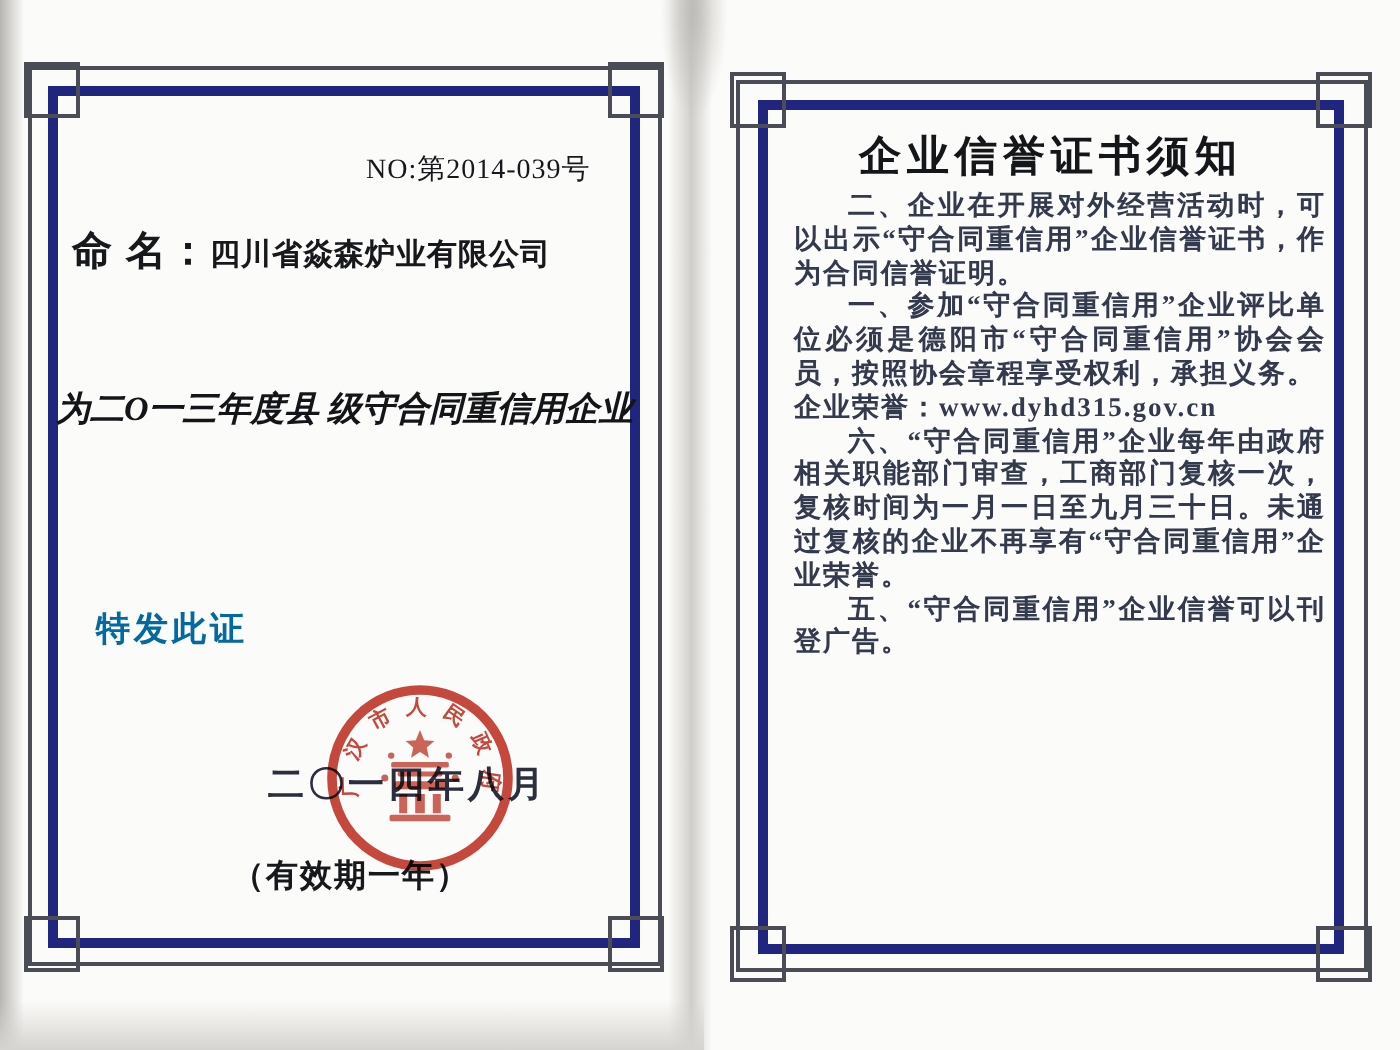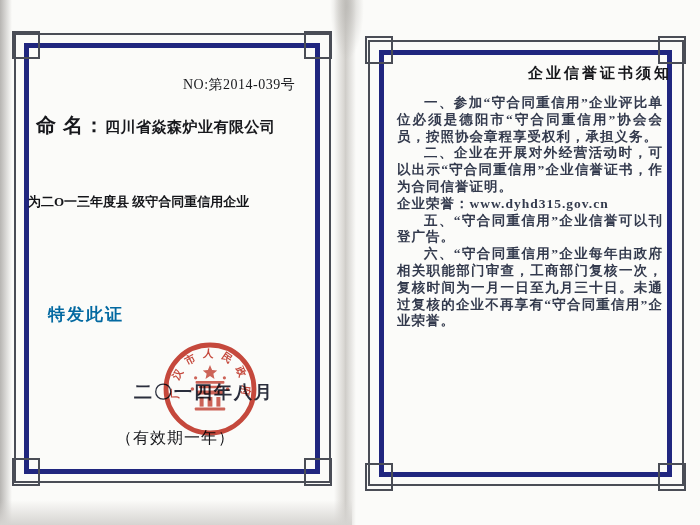--- a/index.html
+++ b/index.html
@@ -25,34 +25,34 @@
   .thin-frame{position:absolute;border:2px solid #4a4d56;background:transparent;}
   .navy-frame{position:absolute;border:5px solid #20267f;background:transparent;}
   .csq{position:absolute;width:24px;height:24px;border:2px solid #4a4d56;background:transparent;}
 
   
   .serial{position:absolute;left:183px;top:76px;font-size:14px;font-weight:normal;
     color:#17181c;letter-spacing:.5px;}
   .name-row{position:absolute;left:36px;top:112px;color:#17181c;white-space:nowrap;}
   .name-label{font-size:20px;font-weight:bold;letter-spacing:1px;}
   .company{font-size:15px;font-weight:bold;letter-spacing:.5px;}
-  .award{position:absolute;left:28px;top:193px;width:296px;font-size:13px;font-weight:bold;
-    color:#141519;white-space:nowrap;letter-spacing:0;}
+  .award{position:absolute;left:28px;top:193px;width:296px;font-size:17px;font-weight:bold;
+    color:#141519;white-space:nowrap;letter-spacing:0;font-style:italic;}
   .issue{position:absolute;left:48px;top:303px;font-size:17px;font-weight:bold;
     color:#0369a1;letter-spacing:2px;}
   .cert-date{position:absolute;left:134px;top:380px;font-size:18px;font-weight:bold;
     color:#2a2e3d;letter-spacing:2px;z-index:2;}
-  .validity{position:absolute;left:116px;top:428px;font-size:16px;font-weight:normal;
+  .validity{position:absolute;left:116px;top:428px;font-size:16px;font-weight:bold;
     color:#17181c;letter-spacing:1px;text-align:right;}
   .seal{position:absolute;left:157px;top:341px;width:106px;height:96px;z-index:3;
     mix-blend-mode:multiply;filter:blur(.3px);opacity:.92;}
 
   
-  .notice-title{position:absolute;left:379px;top:64px;width:293px;text-align:right;
-    font-size:15px;font-weight:bold;color:#15161a;letter-spacing:3px;}
+  .notice-title{position:absolute;left:379px;top:64px;width:293px;text-align:center;
+    font-size:21px;font-weight:bold;color:#15161a;letter-spacing:3px;}
   .notice-body{position:absolute;left:397px;top:95px;width:266px;
     font-size:13.5px;line-height:16.8px;font-weight:bold;color:#333a4d;
     letter-spacing:1px;text-align:justify;}
   .notice-body p{margin:0;text-indent:2em;}
   .notice-body p.no-indent{text-indent:0;}
 </style>
 </head>
 <body>
 
 <div class="stage">
@@ -111,25 +111,25 @@
     <div class="navy-frame" style="left:379px;top:50px;width:283px;height:417px;"></div>
     <div class="csq" style="left:365px;top:36px;"></div>
     <div class="csq" style="left:658px;top:36px;"></div>
     <div class="csq" style="left:365px;top:463px;"></div>
     <div class="csq" style="left:658px;top:463px;"></div>
 
     <div class="notice-title">企业信誉证书须知</div>
 
     <div class="notice-body">
 
-    <p>一、参加“守合同重信用”企业评比单位必须是德阳市“守合同重信用”协会会员，按照协会章程享受权利，承担义务。</p>
-        <p>二、企业在开展对外经营活动时，可以出示“守合同重信用”企业信誉证书，作为合同信誉证明。</p>
+    <p>二、企业在开展对外经营活动时，可以出示“守合同重信用”企业信誉证书，作为合同信誉证明。</p>
+        <p>一、参加“守合同重信用”企业评比单位必须是德阳市“守合同重信用”协会会员，按照协会章程享受权利，承担义务。</p>
         <p class="no-indent">企业荣誉：www.dyhd315.gov.cn</p>
+        <p>六、“守合同重信用”企业每年由政府相关职能部门审查，工商部门复核一次，复核时间为一月一日至九月三十日。未通过复核的企业不再享有“守合同重信用”企业荣誉。</p>
         <p>五、“守合同重信用”企业信誉可以刊登广告。</p>
-        <p>六、“守合同重信用”企业每年由政府相关职能部门审查，工商部门复核一次，复核时间为一月一日至九月三十日。未通过复核的企业不再享有“守合同重信用”企业荣誉。</p>
       </div>
   </div>
 
   <div class="crease"></div>
   <div class="crease-smudge"></div>
   <div class="edge-left"></div>
   <div class="edge-bottom"></div>
 </div>
 
 </body></html>

